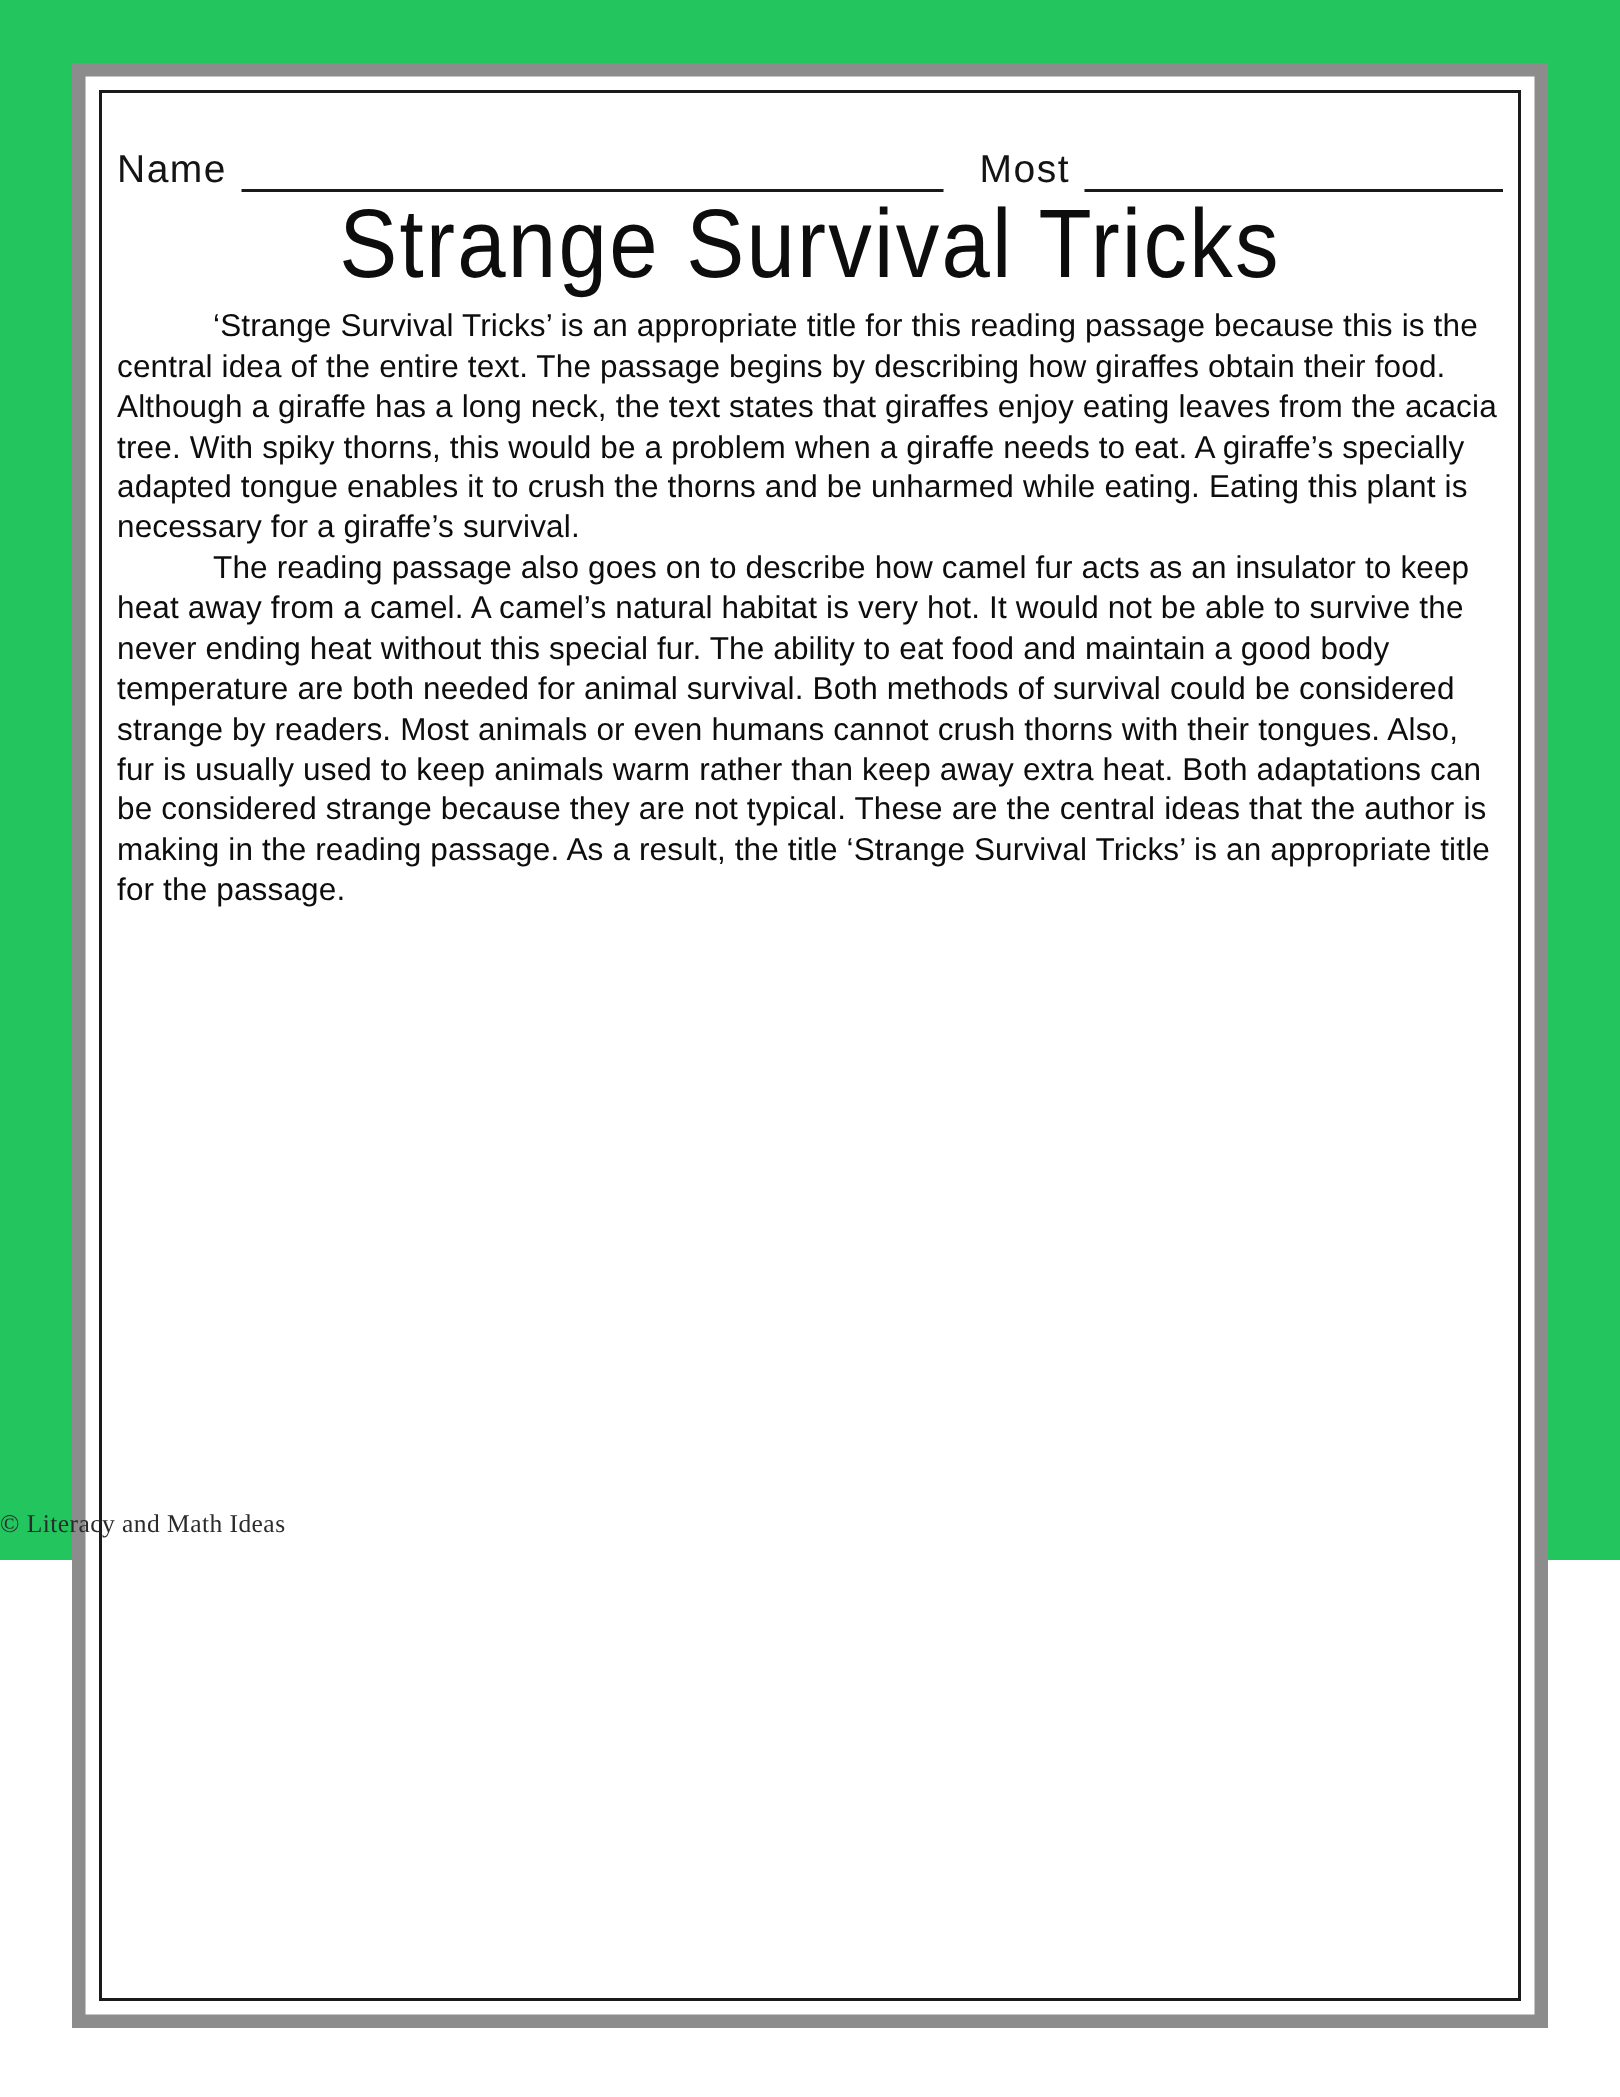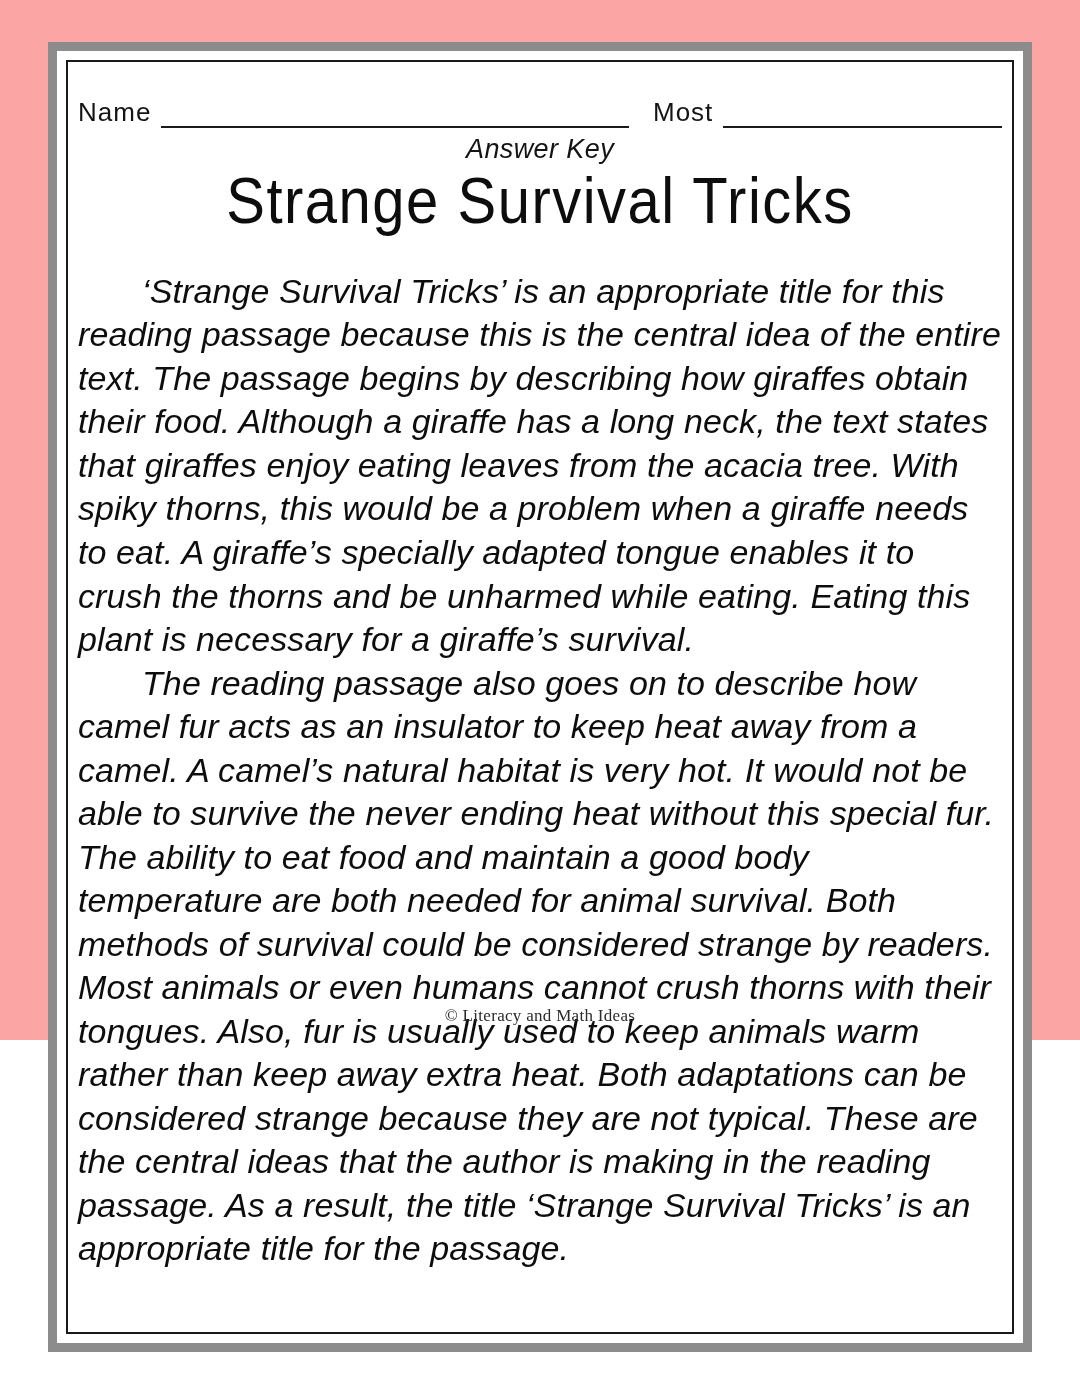--- a/index.html
+++ b/index.html
@@ -13,21 +13,21 @@
     font-family: "DejaVu Sans", sans-serif;
     position: relative;
     overflow: hidden;
   }
 
   .page {
     position: absolute;
     left: 0; top: 0;
     width: 1080px;
     height: 1040px;
-    background: #fca5a5;
+    background: #22c55e;
   }
 
   
   .frame-outer {
     position: absolute;
     left: 48px;
     top: 42px;
     width: 984px;
     height: 1310px;
     border: 9px solid #8c8c8c;
@@ -109,39 +109,38 @@
     margin-top: 26px;
     font-family: "Liberation Sans", sans-serif;
     font-size: 26.5px;
     line-height: 1.55;
     color: #141414;
     letter-spacing: 0.6px;
     word-spacing: 1.5px;
   }
 
   .answer-body {
-    margin-top: 42px;
+    margin-top: 14px;
     font-family: "Liberation Sans", sans-serif;
-    font-style: italic;
-    font-size: 34px;
+    font-size: 21px;
     line-height: 1.28;
     color: #0d0d0d;
     letter-spacing: 0.1px;
   }
   .answer-body p {
     margin: 0;
     text-indent: 64px;
   }
 
   .footer {
     position: absolute;
     left: 0;
     right: 0;
     bottom: 14px;
-    text-align: center;
+    text-align: left;
     font-family: "Liberation Serif", serif;
     font-size: 17px;
     color: #2b2b2b;
     letter-spacing: 0.3px;
   }
 </style>
 </head>
 <body>
 
 <div class="page">
@@ -152,21 +151,20 @@
   <div class="content">
 
     <div class="namedate-row">
       <span class="nd-label">Name</span>
       <span class="nd-rule name"></span>
       <span class="nd-gap"></span>
       <span class="nd-label">Most</span>
       <span class="nd-rule date"></span>
     </div>
 
-    <div class="answer-key">Answer Key</div>
 
     <div class="doc-title">Strange Survival Tricks</div>
 
 
     <div class="answer-body">
       <p>‘Strange Survival Tricks’ is an appropriate title for this reading passage because this is the central idea of the entire text.  The passage begins by describing how giraffes obtain their food.  Although a giraffe has a long neck, the text states that giraffes enjoy eating leaves from the acacia tree.  With spiky thorns, this would be a problem when a giraffe needs to eat.  A giraffe’s specially adapted tongue enables it to crush the thorns and be unharmed while eating.  Eating this plant is necessary for a giraffe’s survival.</p>
       <p>The reading passage also goes on to describe how camel fur acts as an insulator to keep heat away from a camel.  A camel’s natural habitat is very hot.  It would not be able to survive the never ending heat without this special fur.  The ability to eat food and maintain a good body temperature are both needed for animal survival.  Both methods of survival could be considered strange by readers.  Most animals or even humans cannot crush thorns with their tongues.  Also, fur is usually used to keep animals warm rather than keep away extra heat.  Both adaptations can be considered strange because they are not typical.  These are the central ideas that the author is making in the reading passage.  As a result, the title ‘Strange Survival Tricks’ is an appropriate title for the passage.</p>
     </div>
 
   </div>

